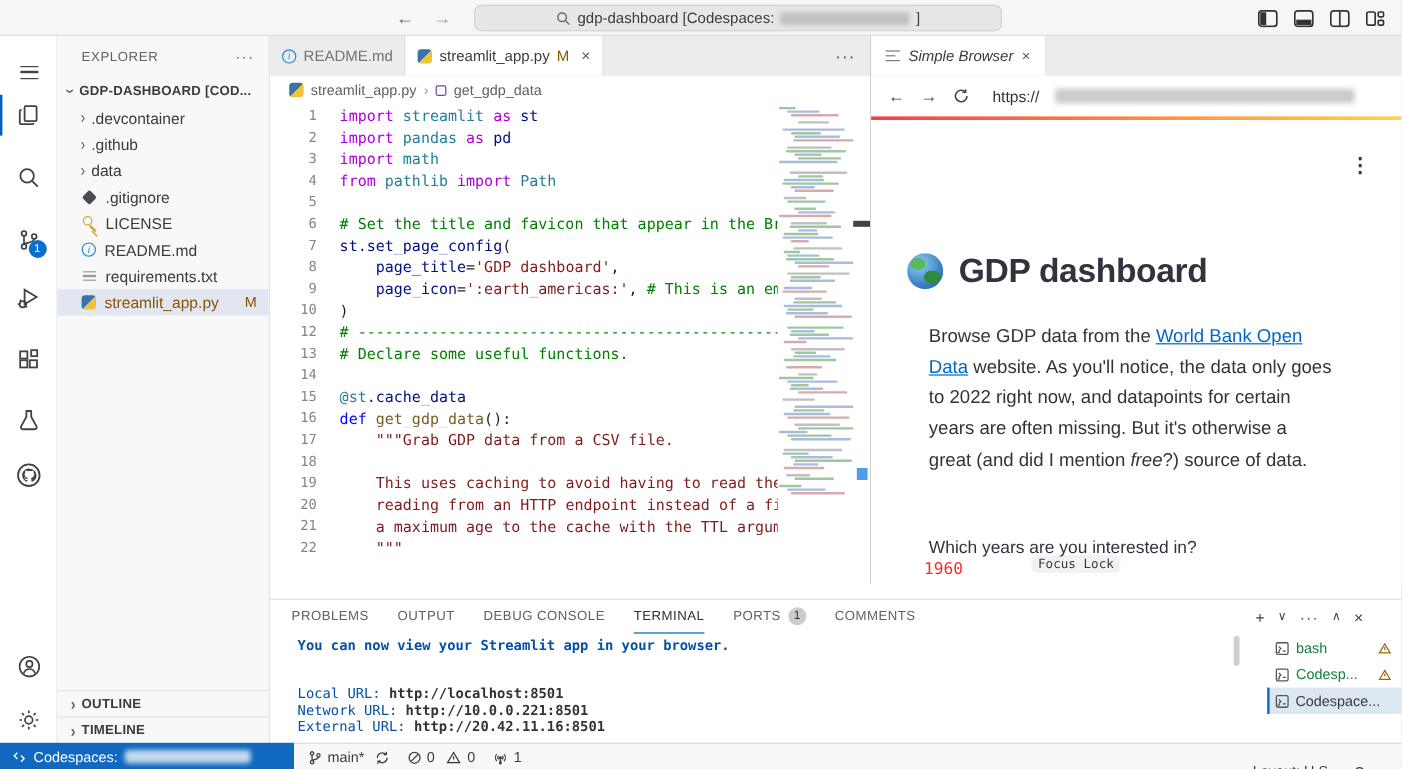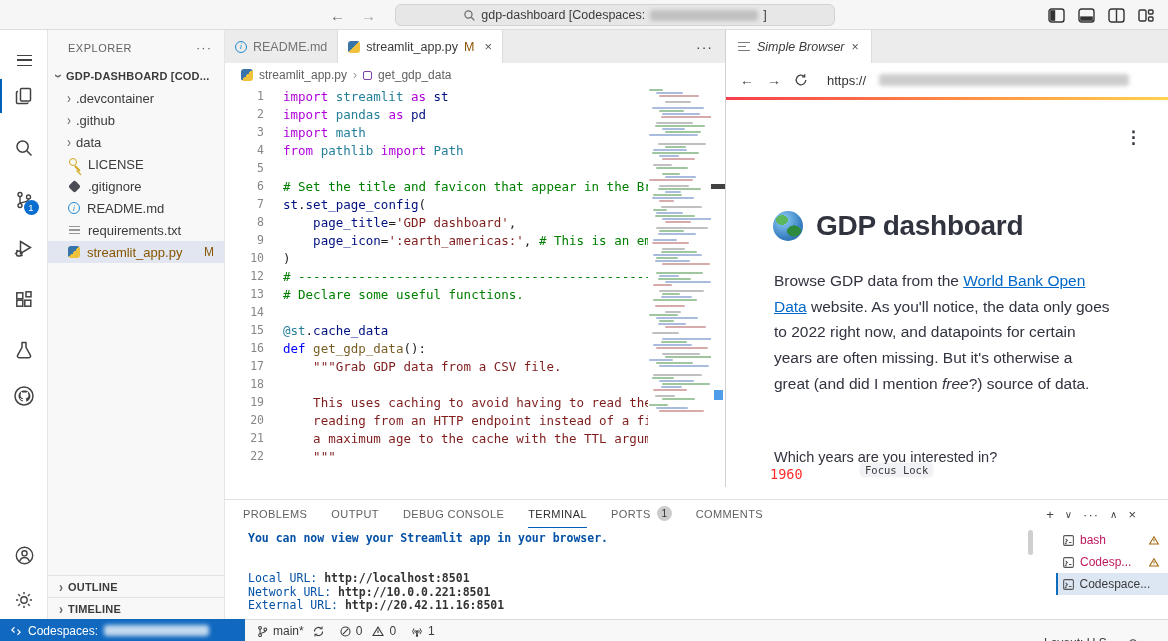--- a/index.html
+++ b/index.html
@@ -97,21 +97,21 @@
   .b-tab{display:flex;align-items:center;gap:7px;padding:0 12px;background:#fff;font-size:12.5px;
     color:#3b3b3b;font-style:italic;border-right:1px solid #ddd;}
   .b-actions{position:absolute;right:10px;top:0;height:33px;display:flex;align-items:center;gap:8px;}
   .lock-chip{background:#dcdcdc;border-radius:4px;padding:3px 4px;}
   .b-toolbar{height:34px;background:#fff;display:flex;align-items:center;padding:0 14px;gap:13px;
     font-size:14px;color:#555;}
   .b-url{font-size:13px;color:#333;margin-left:6px;}
   .grad{height:3px;background:linear-gradient(90deg,#f63e4e,#ff8c42 45%,#ffd34d 85%,#f8e87a);}
   .b-content{position:relative;height:387px;overflow:hidden;background:#fff;}
   .kebab{position:absolute;left:399px;top:27px;font-size:17px;color:#31333f;font-weight:bold;}
-  .h1row{position:absolute;left:47px;top:110px;display:flex;align-items:center;gap:13px;}
+  .h1row{position:absolute;left:30px;top:110px;display:flex;align-items:center;gap:13px;}
   .globe{width:30px;height:30px;border-radius:50%;flex:none;background:
     radial-gradient(ellipse 9px 7px at 9px 9px,#5cb85c 69%,transparent 70%),
     radial-gradient(ellipse 10px 8px at 21px 20px,#2e8b3d 69%,transparent 70%),
     radial-gradient(circle at 35% 30%,#8fd0f5,#3b82c4 60%,#1f5e9e);}
   .h1txt{font-size:28px;font-weight:bold;color:#31333f;letter-spacing:-.3px;}
   .b-para{position:absolute;left:48px;top:168px;width:338px;font-size:15.5px;line-height:25.7px;color:#31333f;}
   .b-para a{color:#0068c9;text-decoration:underline;}
   .b-q{position:absolute;left:48px;top:349px;font-size:14.5px;color:#31333f;}
   .focuslock{position:absolute;left:135px;top:364px;font-family:"DejaVu Sans Mono",monospace;
     font-size:10.5px;color:#3a3a3a;background:#f0f2f6;border-radius:3px;padding:0 4px;box-shadow:0 0 3px rgba(0,0,0,.15);}
@@ -128,21 +128,21 @@
     display:flex;align-items:center;justify-content:center;letter-spacing:0;}
   .p-actions{position:absolute;right:32px;top:0;height:28px;display:flex;align-items:center;gap:11px;
     font-size:13px;color:#424242;}
   .term-out{position:absolute;left:23px;top:32px;font-family:"DejaVu Sans Mono",monospace;font-size:11.5px;
     line-height:13.4px;white-space:pre;}
   .tt-b{color:#0451a5;font-weight:bold;} .tt-l{color:#0451a5;} .tt-u{color:#333;font-weight:bold;}
   .term-scroll{position:absolute;right:135px;top:30px;width:5px;height:25px;background:#cfcfcf;border-radius:3px;}
   .term-list{position:absolute;right:0;top:29px;width:112px;}
   .sess{height:22px;display:flex;align-items:center;gap:5px;padding-left:6px;font-size:12px;position:relative;}
   .sess .lbl{white-space:nowrap;overflow:hidden;}
-  .sess.warn-row .lbl{color:#be185d;}
+  .sess.warn-row .lbl{color:#15803d;}
   .sess.selected{background:#dde6f3;border-left:2.5px solid #0f6cbd;padding-left:3.5px;}
   .sess .warn{margin-left:auto;margin-right:8px;}
 
   
   .statusbar{position:absolute;left:0;bottom:0;width:100%;height:22px;background:#f8f8f8;
     border-top:1px solid #dcdcdc;font-size:12px;color:#3b3b3b;}
   .remote-chip{position:absolute;left:0;top:-1px;height:23px;width:245px;background:#1068bf;color:#fff;
     display:flex;align-items:center;gap:6px;padding-left:10px;font-size:12px;}
   .sb-left{position:absolute;left:256px;top:0;height:22px;display:flex;align-items:center;gap:14px;}
   .sb-grp{display:flex;align-items:center;gap:4px;}
@@ -271,26 +271,26 @@
         </div>
         <div class="tree-row tree-folder">
           <span class="chev">›</span>
           <span>.github</span>
         </div>
         <div class="tree-row tree-folder">
           <span class="chev">›</span>
           <span>data</span>
         </div>
         <div class="tree-row tree-file">
+          <span class="ic ic-git"></span>
+          <span>.gitignore</span>
+        </div>
+        <div class="tree-row tree-file">
           <span class="ic ic-key"></span>
           <span>LICENSE</span>
-        </div>
-        <div class="tree-row tree-file">
-          <span class="ic ic-git"></span>
-          <span>.gitignore</span>
         </div>
         <div class="tree-row tree-file">
           <span class="ic ic-info">i</span>
           <span>README.md</span>
         </div>
         <div class="tree-row tree-file">
           <span class="ic ic-lines"></span>
           <span>requirements.txt</span>
         </div>
         <div class="tree-row tree-file selected">

